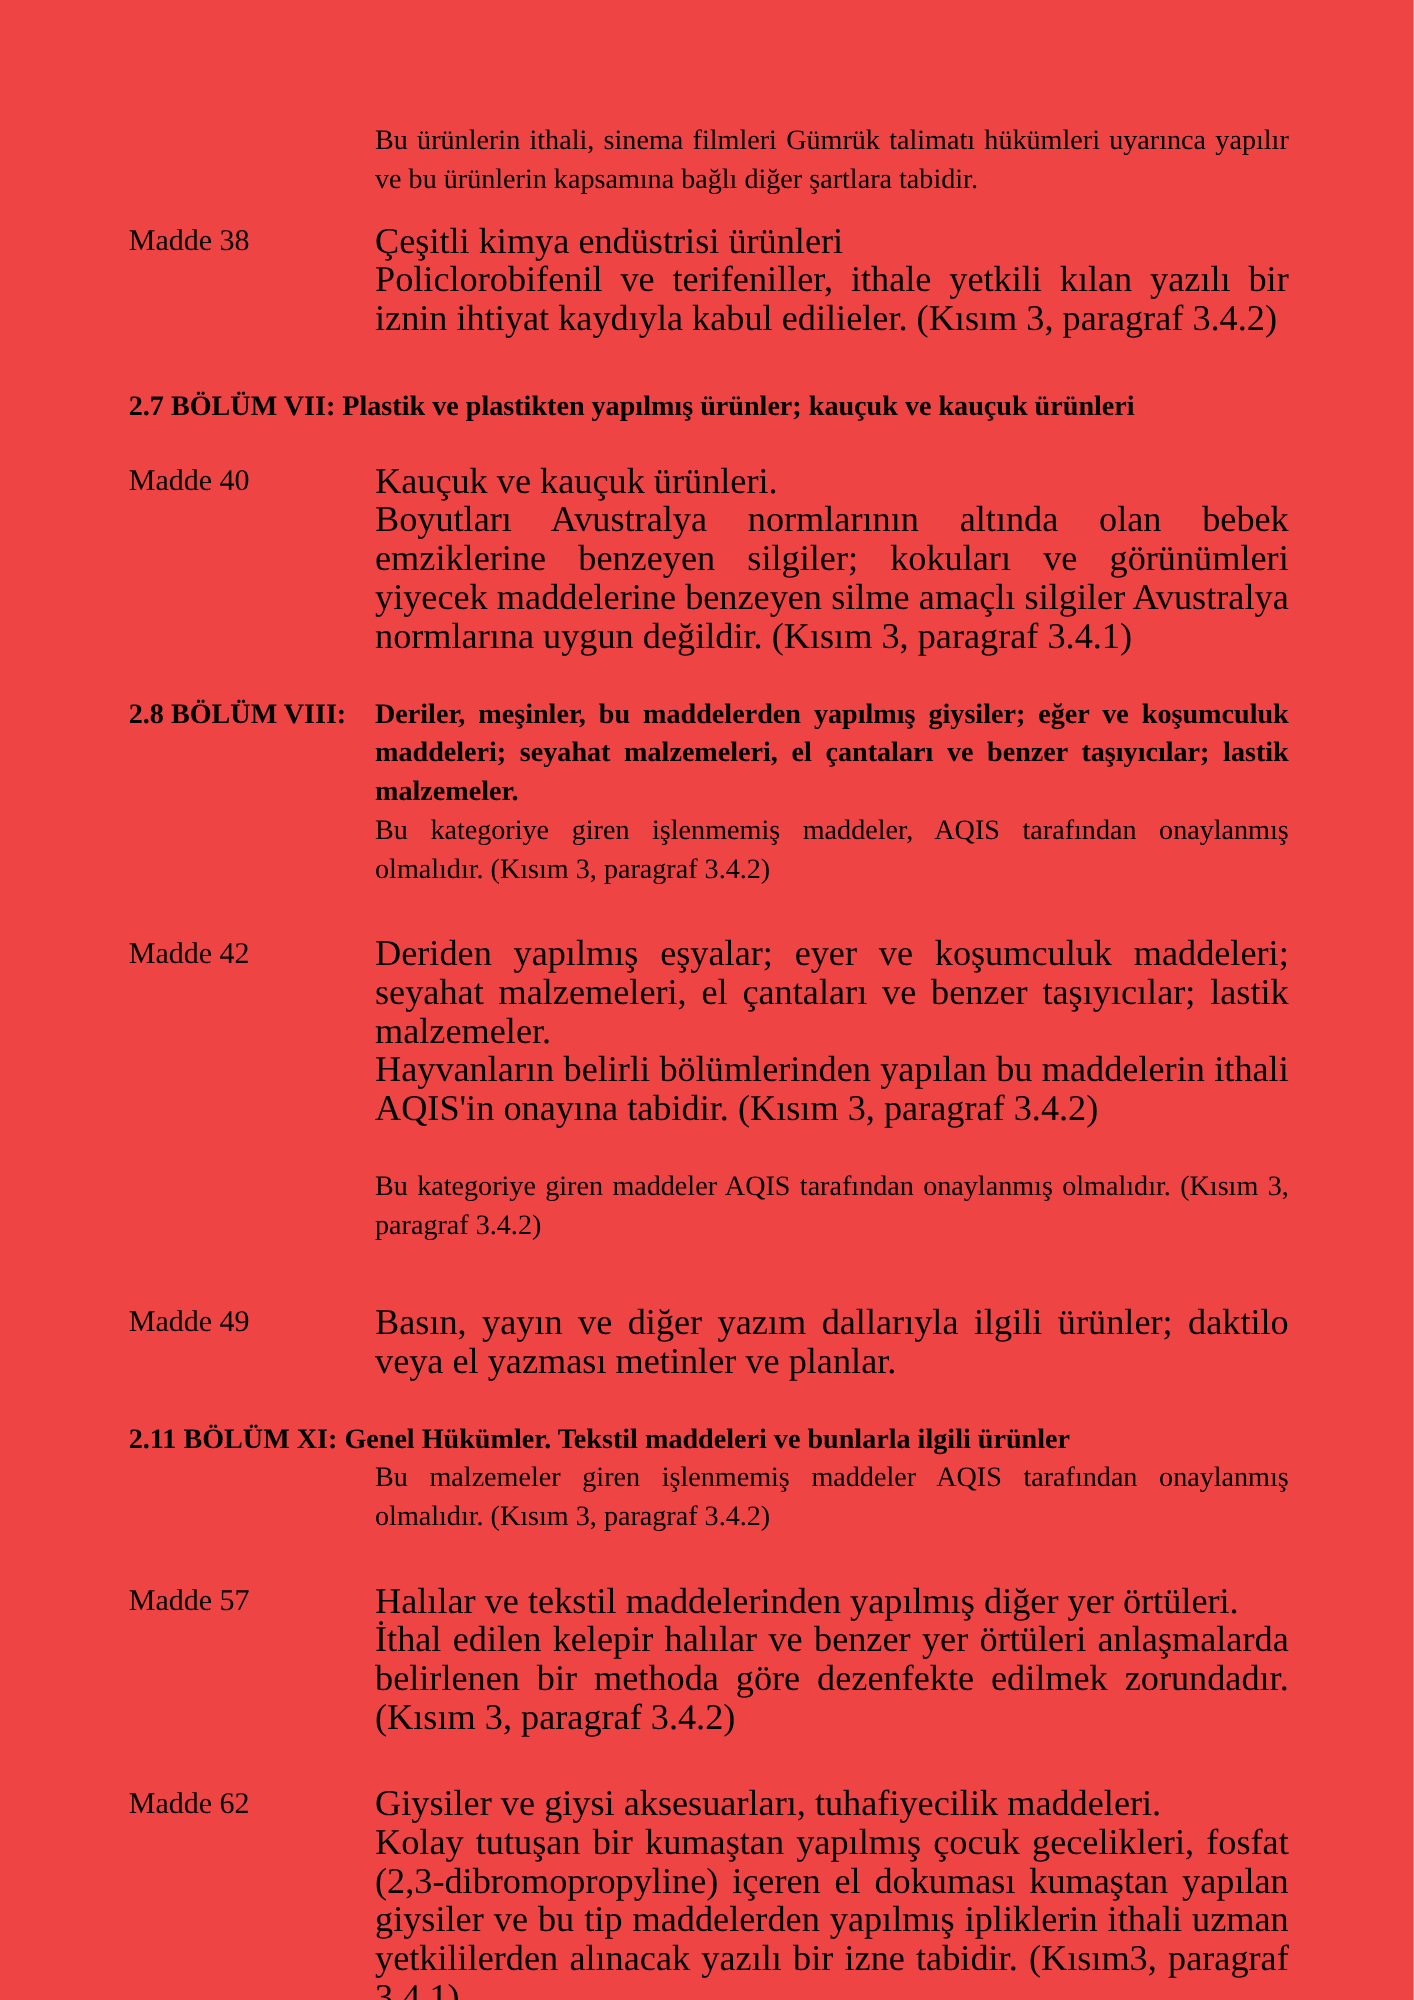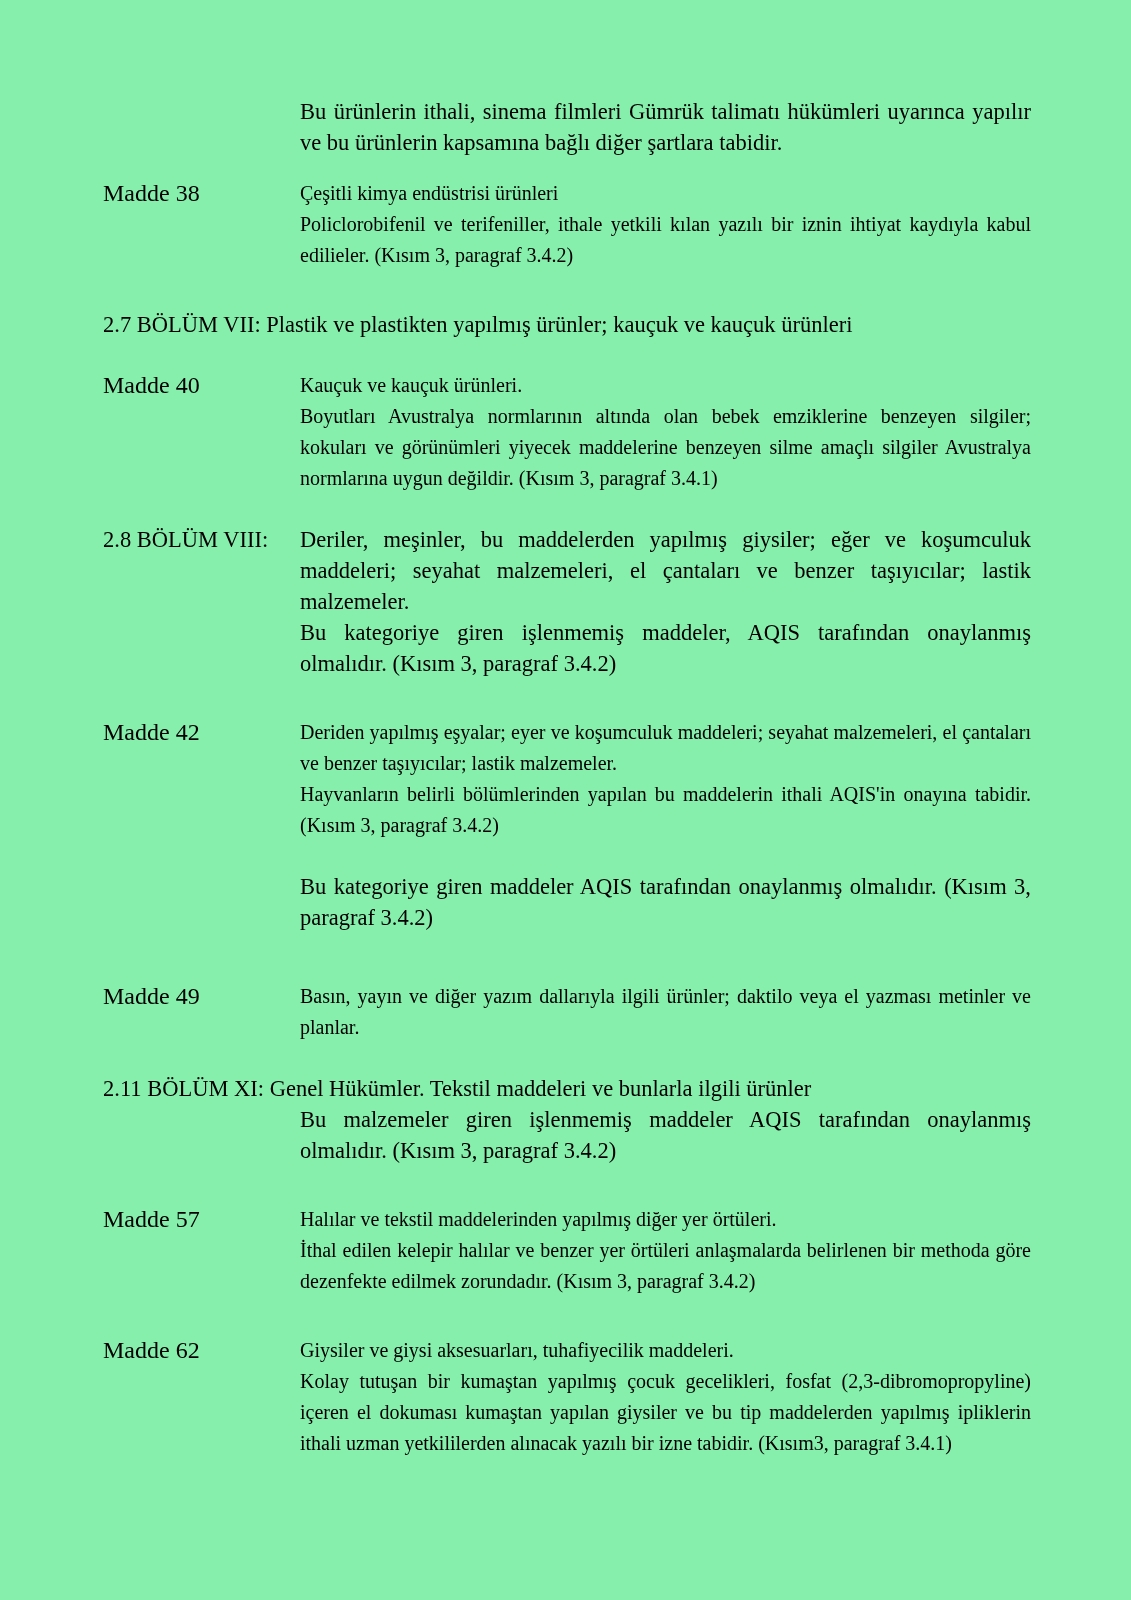--- a/index.html
+++ b/index.html
@@ -9,21 +9,21 @@
     background: #ffffff;
   }
   body {
     font-family: "Liberation Serif", "DejaVu Serif", serif;
     color: #000000;
   }
   .page {
     position: relative;
     width: 1131px;
     height: 1600px;
-    background: #86efac;
+    background: #ef4444;
     box-sizing: border-box;
     padding: 96px 100px 0 103px;
     overflow: hidden;
   }
   .doc-body {
     width: 928px;
   }
 
   
   .entry {
@@ -34,21 +34,21 @@
   .entry-label {
     flex: 0 0 197px;
     width: 197px;
     font-size: 24px;
     line-height: 31px;
     white-space: nowrap;
   }
   .entry-body {
     flex: 1 1 auto;
     min-width: 0;
-    font-size: 20px;
+    font-size: 29px;
     line-height: 31px;
     text-align: justify;
     text-justify: inter-word;
     hyphens: none;
   }
   .entry-body p {
     margin: 0;
   }
   .entry-body p.nojust {
     text-align: left;
@@ -59,21 +59,21 @@
     margin-left: 197px;
     font-size: 22.5px;
     line-height: 31px;
     text-align: justify;
     text-justify: inter-word;
   }
   .indented p { margin: 0; }
 
   
   .section-head {
-    font-weight: normal;
+    font-weight: bold;
     font-size: 22.5px;
     line-height: 31px;
     margin: 0;
   }
   .section-head.simple {
     text-align: left;
   }
   
   .section-head.hanging {
     padding-left: 197px;

